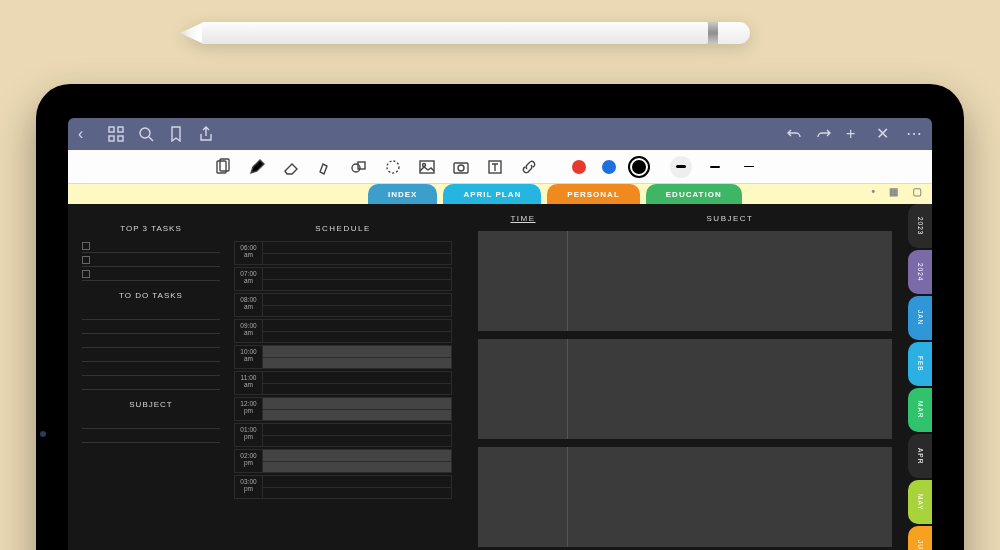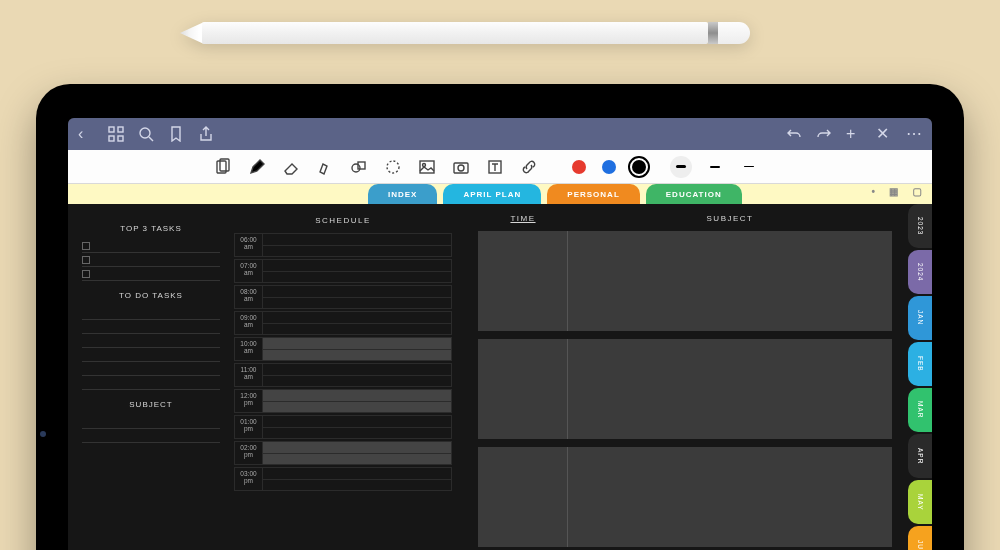--- a/index.html
+++ b/index.html
@@ -46,21 +46,21 @@
   .dateinfo { font-size:7px; letter-spacing:1px; line-height:1.4; border-left:1px solid #444; padding-left:6px; }
   .dateinfo .row2 { color:#3398c5; }
   .dateinfo .row3 { color:#43b5a0; }
 
   .section-h { font-size:8px; letter-spacing:1px; text-align:center; color:#d7d7d7; margin:10px 0 6px; }
   .task-line { height:14px; border-bottom:1px solid #333; display:flex; align-items:center; }
   .task-line .box { width:8px; height:8px; border:1px solid #666; margin-right:6px; }
   .lined { height:14px; border-bottom:1px solid #333; }
 
   .midcol { width:230px; padding:10px 6px 0 6px; }
-  .sched-h { font-size:8px; letter-spacing:1.5px; text-align:center; color:#d7d7d7; margin:2px 0 8px; }
+  .sched-h { font-size:8px; letter-spacing:1.5px; text-align:center; color:#d7d7d7; margin:10px 0 8px; }
   .slot { display:flex; font-size:6.5px; color:#aaa; margin-bottom:2px; }
   .slot .time { width:28px; text-align:center; line-height:1.1; padding-top:2px; border:1px solid #2b2b2b; border-right:0; }
   .slot .cell { flex:1; height:24px; border:1px solid #2b2b2b; display:flex; flex-direction:column; }
   .slot .cell.shade { background:#444; }
   .slot .cell .half { flex:1; border-bottom:1px solid #2b2b2b; }
   .slot .cell .half:last-child { border-bottom:0; }
 
   .rightcol { flex:1; padding:10px 40px 0 20px; }
   .rhead { display:flex; font-size:8px; letter-spacing:1.5px; color:#d7d7d7; }
   .rhead .t { width:90px; text-align:center;text-decoration:underline; }

